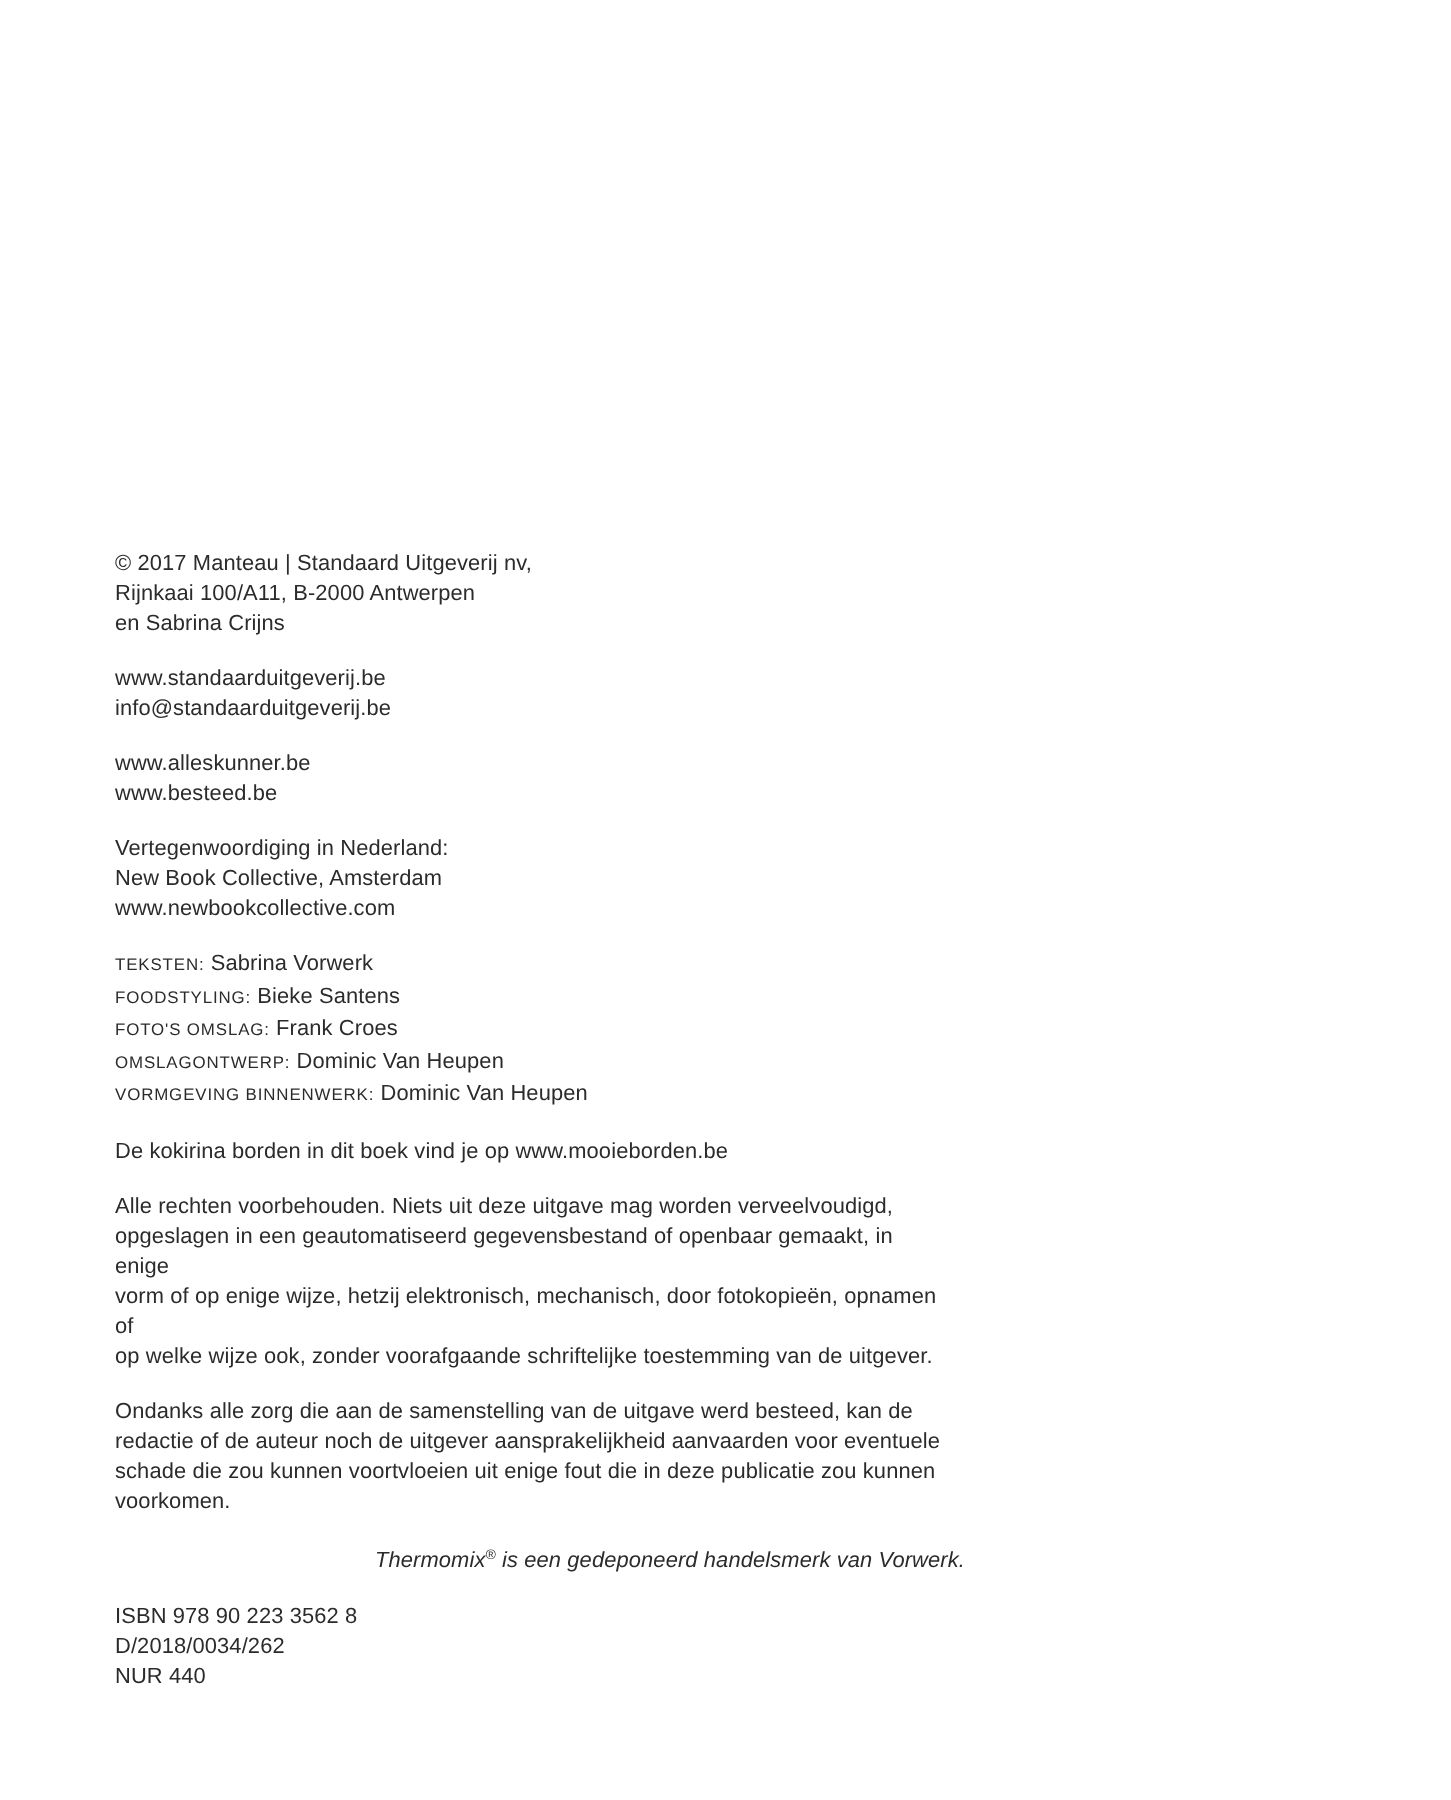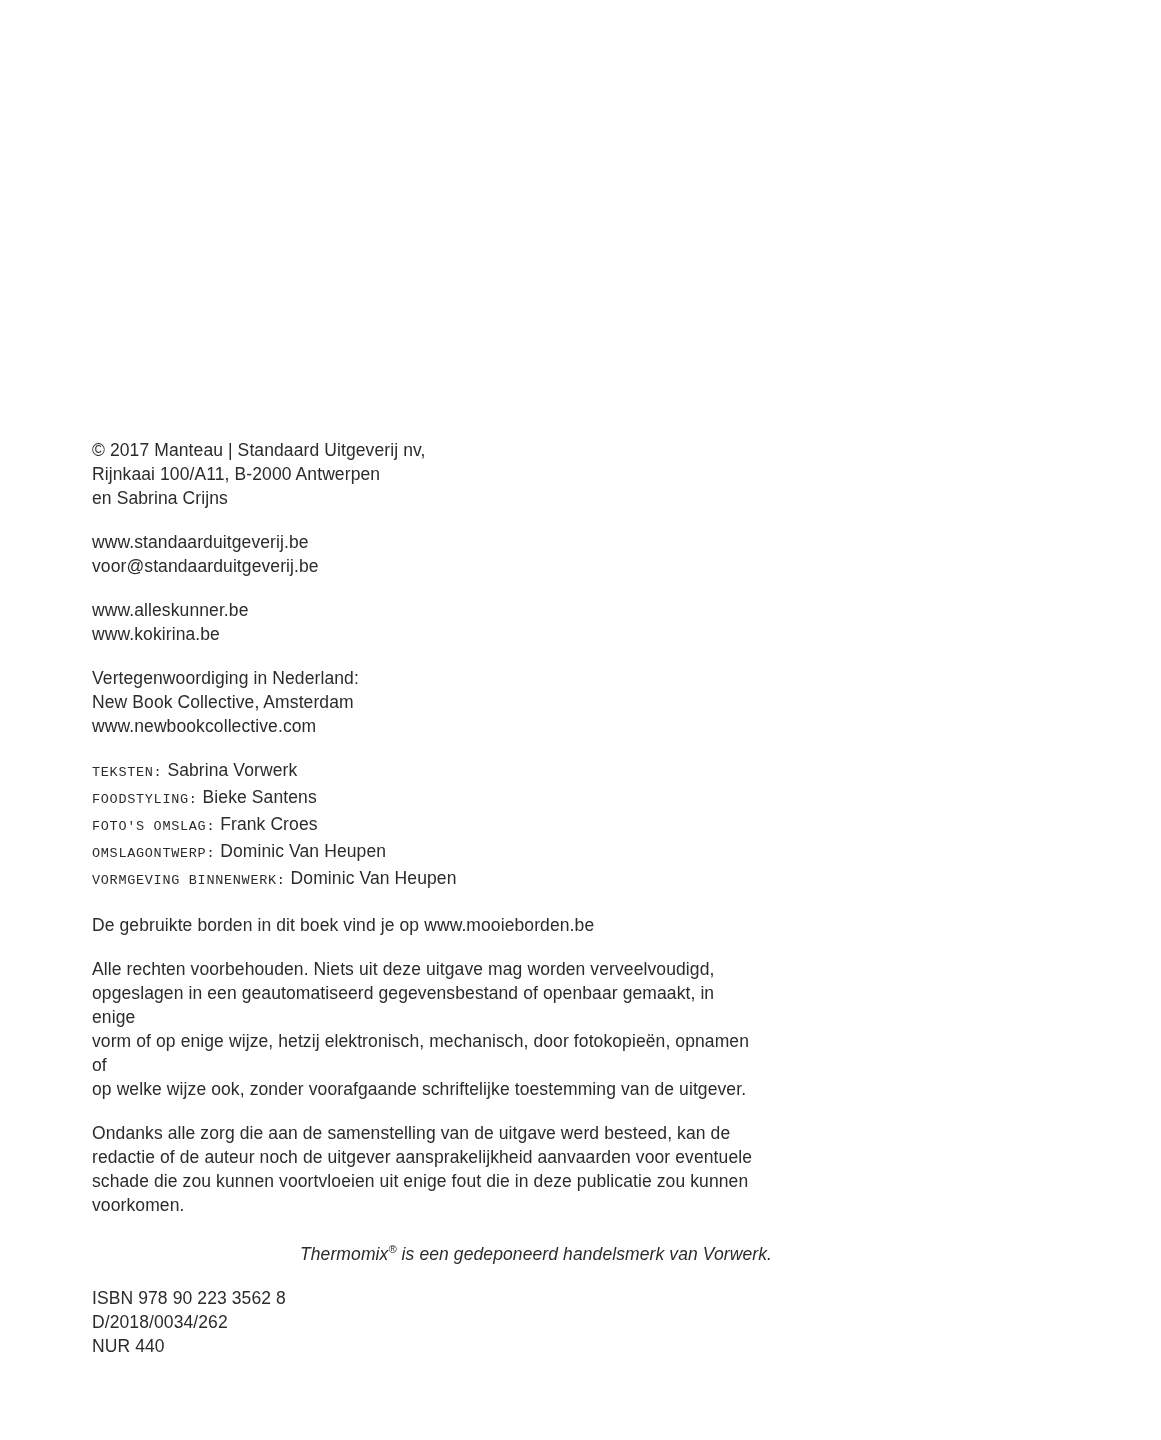--- a/index.html
+++ b/index.html
@@ -25,56 +25,55 @@
     margin: 0 0 20px 0;
     white-space: pre-line;
     letter-spacing: 0.1px;
   }
   .credits { white-space: normal; }
   .credit-row { font-size: 17.5px; line-height: 24px; }
   .credit-label {
     font-size: 13.5px;
     letter-spacing: 0.7px;
     text-transform: uppercase;
-    font-family: Liberation Mono, monospace;
   }
   .para { max-width: 668px; }
   .trademark { font-style: italic; white-space: normal; text-align: right; }
   .trademark sup { font-size: 11px; font-style: italic; }
   .isbn-block { margin-bottom: 0; }
 </style>
 </head>
 <body>
 
 <div class="page">
   <div class="content">
 
     <p class="block">© 2017 Manteau | Standaard Uitgeverij nv,
 Rijnkaai 100/A11, B-2000 Antwerpen
 en Sabrina Crijns</p>
 
     <p class="block">www.standaarduitgeverij.be
-voor@standaarduitgeverij.be</p>
+info@standaarduitgeverij.be</p>
 
     <p class="block">www.alleskunner.be
-www.kokirina.be</p>
+www.besteed.be</p>
 
     <p class="block">Vertegenwoordiging in Nederland:
 New Book Collective, Amsterdam
 www.newbookcollective.com</p>
 
     <div class="block credits">
       <div class="credit-row"><span class="credit-label">TEKSTEN:</span> <span class="credit-value">Sabrina Vorwerk</span></div>
       <div class="credit-row"><span class="credit-label">FOODSTYLING:</span> <span class="credit-value">Bieke Santens</span></div>
       <div class="credit-row"><span class="credit-label">FOTO'S OMSLAG:</span> <span class="credit-value">Frank Croes</span></div>
       <div class="credit-row"><span class="credit-label">OMSLAGONTWERP:</span> <span class="credit-value">Dominic Van Heupen</span></div>
       <div class="credit-row"><span class="credit-label">VORMGEVING BINNENWERK:</span> <span class="credit-value">Dominic Van Heupen</span></div>
     </div>
 
-    <p class="block">De gebruikte borden in dit boek vind je op www.mooieborden.be</p>
+    <p class="block">De kokirina borden in dit boek vind je op www.mooieborden.be</p>
 
     <p class="block para">Alle rechten voorbehouden. Niets uit deze uitgave mag worden verveelvoudigd,
 opgeslagen in een geautomatiseerd gegevensbestand of openbaar gemaakt, in enige
 vorm of op enige wijze, hetzij elektronisch, mechanisch, door fotokopieën, opnamen of
 op welke wijze ook, zonder voorafgaande schriftelijke toestemming van de uitgever.</p>
 
     <p class="block para">Ondanks alle zorg die aan de samenstelling van de uitgave werd besteed, kan de
 redactie of de auteur noch de uitgever aansprakelijkheid aanvaarden voor eventuele
 schade die zou kunnen voortvloeien uit enige fout die in deze publicatie zou kunnen
 voorkomen.</p>

